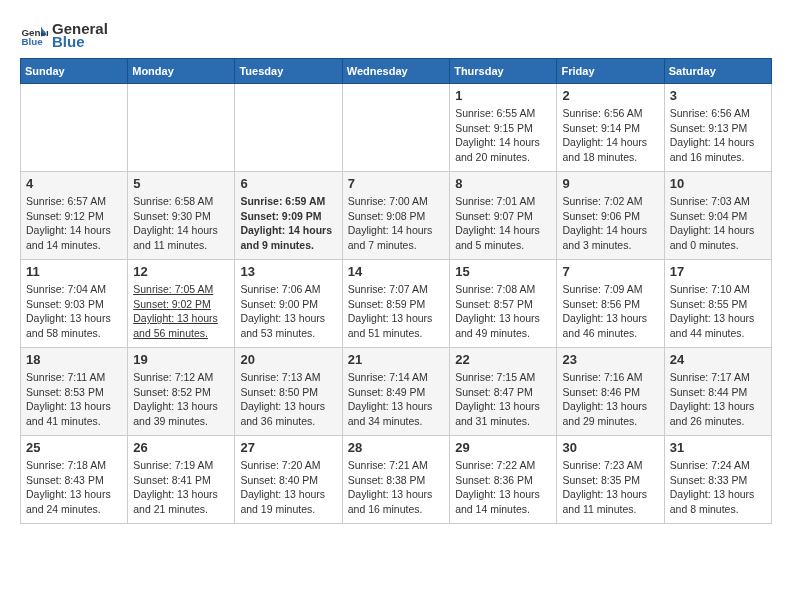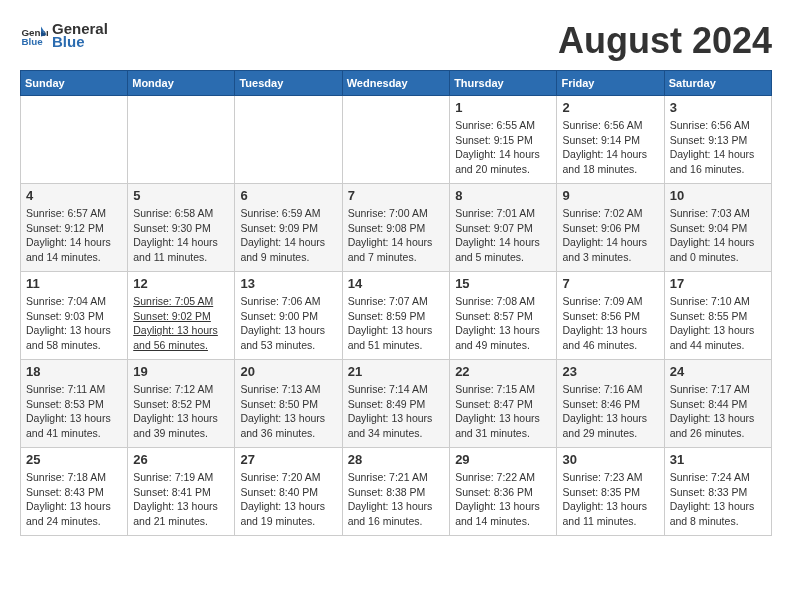--- a/index.html
+++ b/index.html
@@ -93,21 +93,20 @@
       <text x="2" y="34" font-size="14" font-weight="bold" fill="#2b6cb0">Blue</text>
       <polygon points="30,8 38,20 30,14" fill="#2b6cb0"></polygon>
       <polygon points="30,14 38,20 30,22" fill="#1a4f8a"></polygon>
     </svg>
     <div>
       <div style="font-size:15px; font-weight:bold; color:#333;">General</div>
       <div style="font-size:15px; font-weight:bold; color:#2b6cb0; margin-top:-4px;">Blue</div>
     </div>
   </div>
   <div class="title-area">
-    <div class="main-title">August 2024</div>
   </div>
 </div>
 
 <table class="calendar">
   <thead>
     <tr>
     <th>Sunday</th>
         <th>Monday</th>
         <th>Tuesday</th>
         <th>Wednesday</th>
@@ -154,21 +153,21 @@
         </td>
         <td>
           <div class="day-number">5</div>
           <div class="day-info" style="white-space: pre-line;">Sunrise: 6:58 AM
 Sunset: 9:30 PM
 Daylight: 14 hours
 and 11 minutes.</div>
         </td>
         <td>
           <div class="day-number">6</div>
-          <div class="day-info" style="white-space: pre-line;">Sunrise: 6:59 AM
+          <div class="day-info" style="white-space: pre-line; font-weight: bold;">Sunrise: 6:59 AM
 Sunset: 9:09 PM
 Daylight: 14 hours
 and 9 minutes.</div>
         </td>
         <td>
           <div class="day-number">7</div>
           <div class="day-info" style="white-space: pre-line;">Sunrise: 7:00 AM
 Sunset: 9:08 PM
 Daylight: 14 hours
 and 7 minutes.</div>

